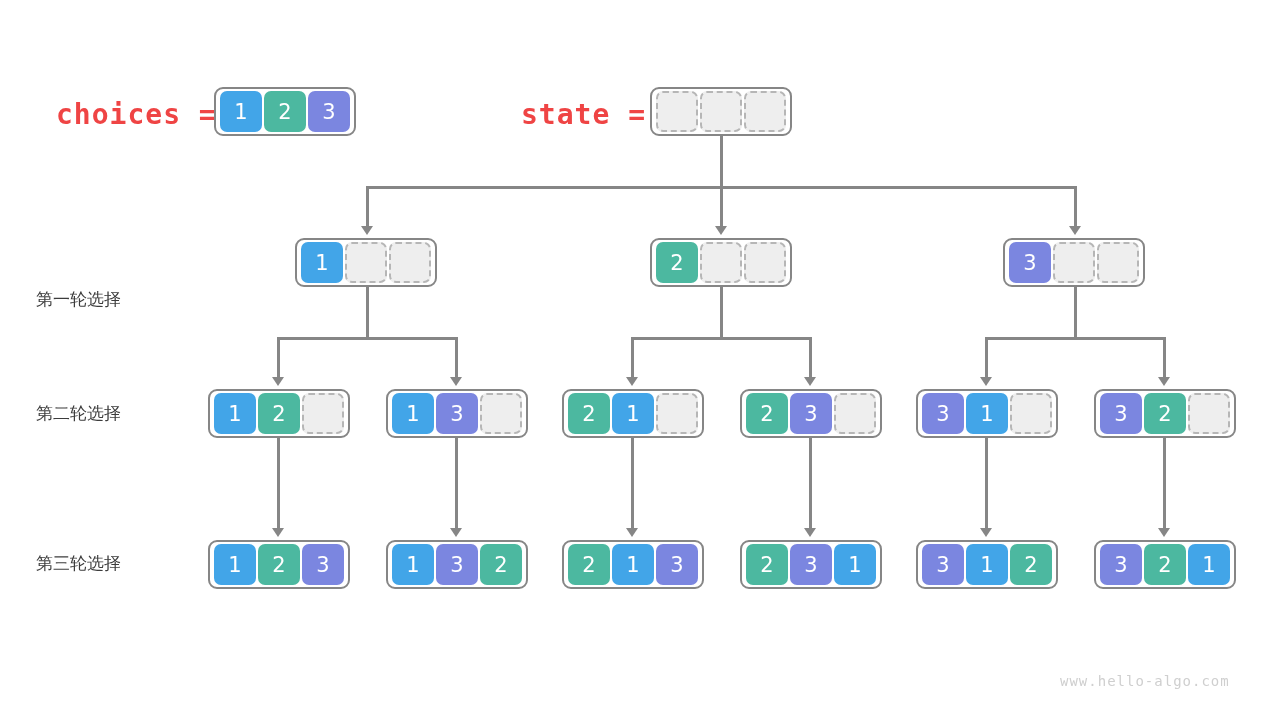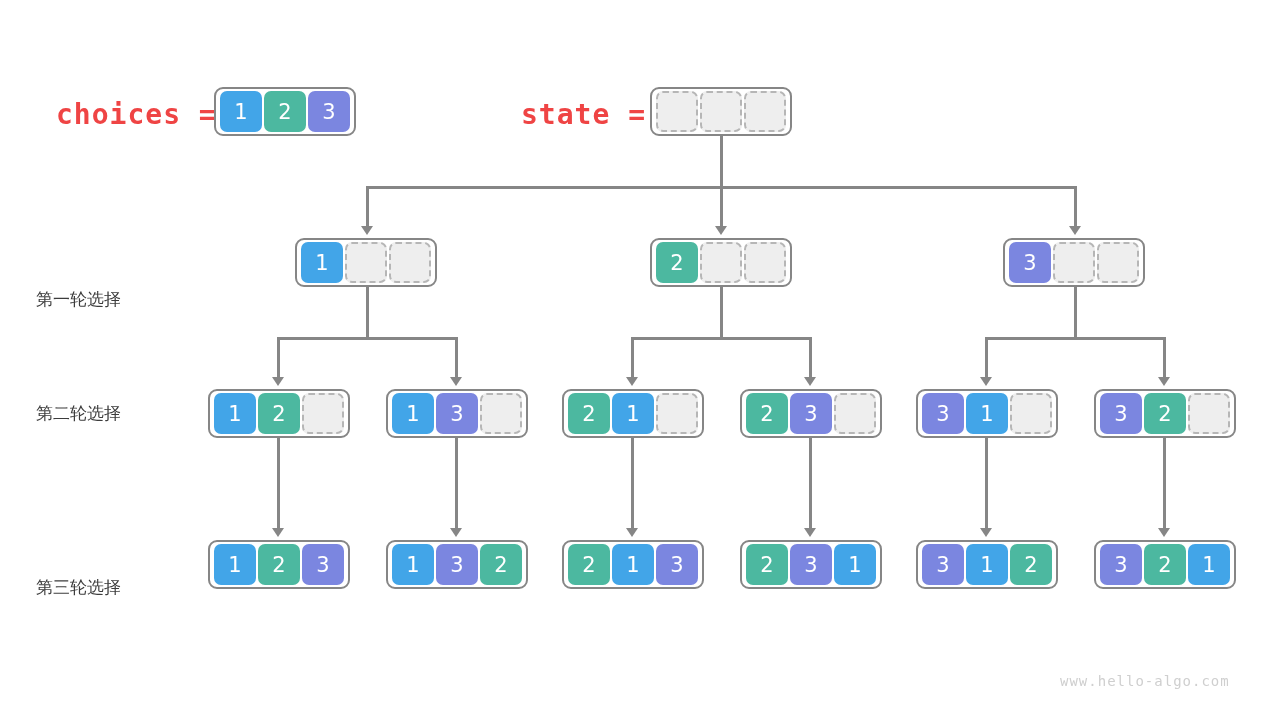--- a/index.html
+++ b/index.html
@@ -118,21 +118,21 @@
   <div class="code-label" style="left:521px; top:98px;">state  =</div>
 
   <div class="node" id="node-state" style="left:650px; top:87px;">
       <div class="cell empty"></div>
       <div class="cell empty"></div>
       <div class="cell empty"></div>
     </div>
 
   <div class="row-label" style="left:36px; top:252px;margin-top:36px;">第一轮选择</div>
   <div class="row-label" style="left:36px; top:402px;">第二轮选择</div>
-  <div class="row-label" style="left:36px; top:576px;">第三轮选择</div>
+  <div class="row-label" style="left:36px; top:552px;">第三轮选择</div>
 
   <div class="vline" style="left:720px; top:136px; height:52px;"></div>
   <div class="hline" style="left:366px; top:186px; width:708px;"></div>
   <div class="vline" style="left:366px; top:186px; height:42px;"></div>
   <div class="arrow" style="left:361px; top:226px;"></div>
   <div class="vline" style="left:720px; top:186px; height:42px;"></div>
   <div class="arrow" style="left:715px; top:226px;"></div>
   <div class="vline" style="left:1074px; top:186px; height:42px;"></div>
   <div class="arrow" style="left:1069px; top:226px;"></div>
 

